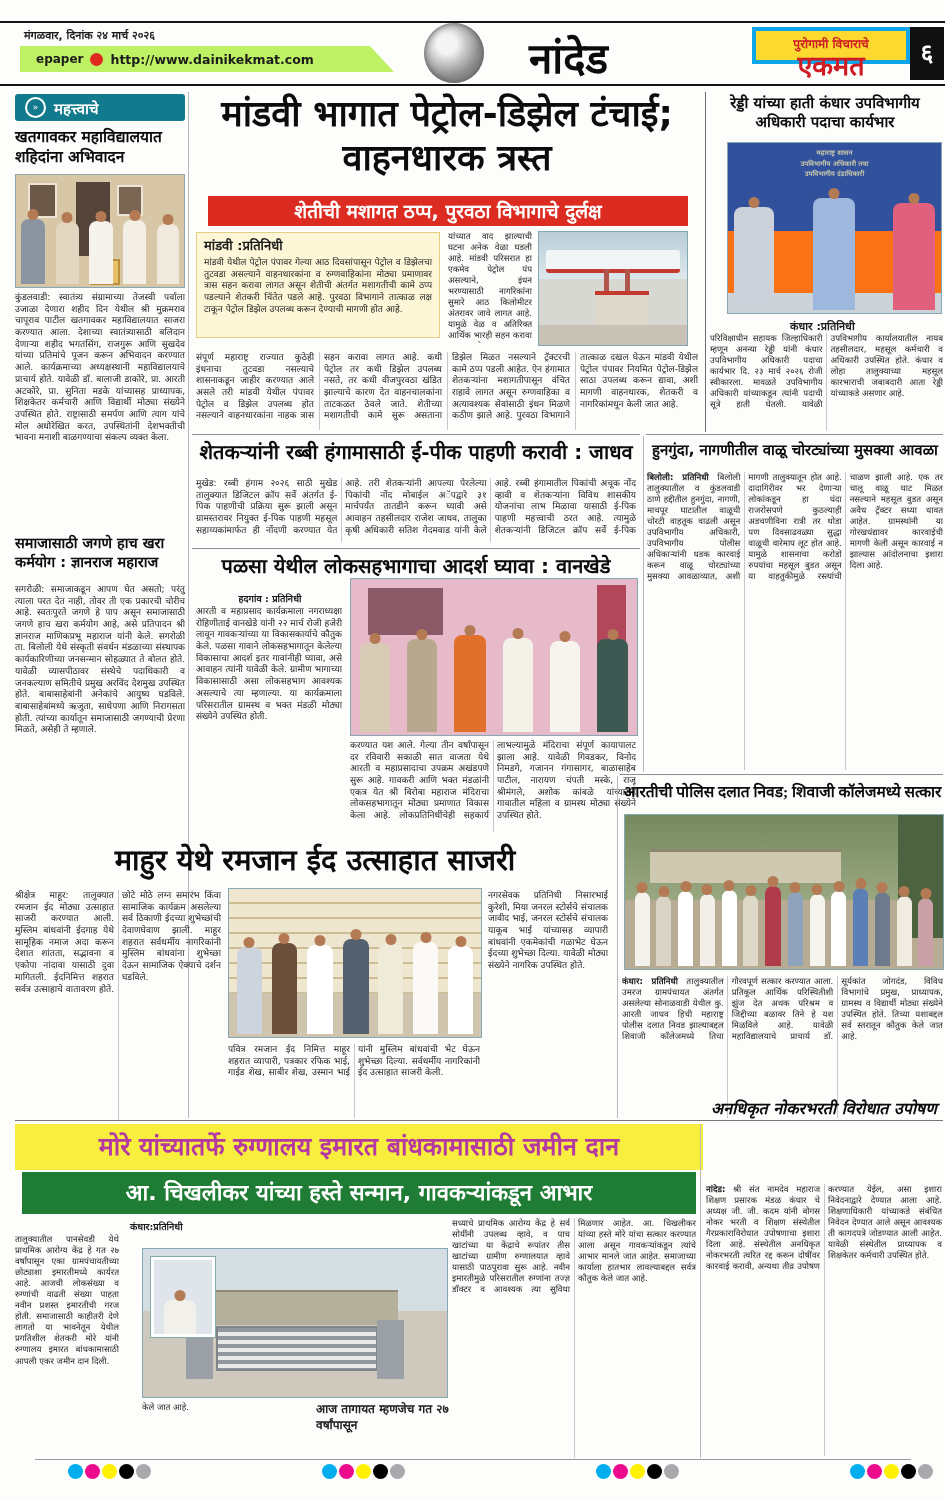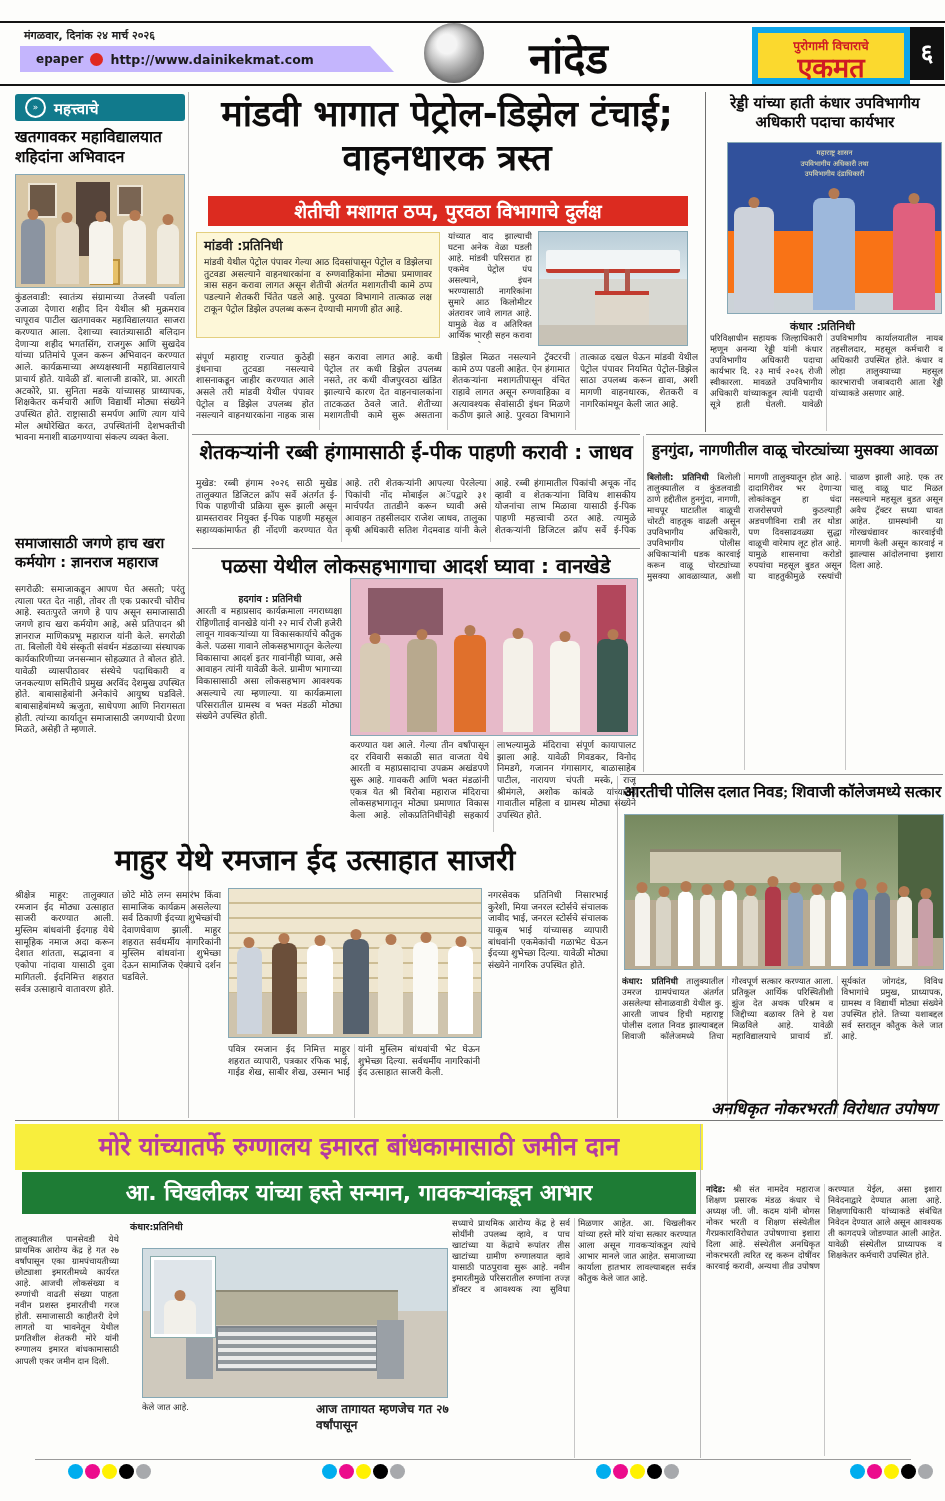--- a/index.html
+++ b/index.html
@@ -24,28 +24,28 @@
   .badge-ic{width:17px;height:17px;border:2px solid #fff;border-radius:50%;color:#fff;
       font-size:9px;line-height:16px;text-align:center;flex:0 0 auto;}
   .cdot{width:15px;height:15px;border-radius:50%;display:inline-block;margin-right:2px;}
   .boardline{color:#f3e9b0;font-size:7px;line-height:1.5;text-align:center;white-space:nowrap;overflow:hidden;}
 </style>
 </head>
 <body>
 
 <div class="abs" style="left:0;top:21px;width:945px;height:2px;background:#141414;"></div>
 <div class="abs b" style="left:24px;top:27px;font-size:11px;">मंगळवार, दिनांक २४ मार्च २०२६</div>
-<div class="abs" style="left:20px;top:46px;width:374px;height:26px;background:#c4b5fd;clip-path:polygon(0 0,350px 0,374px 26px,0 26px);display:flex;align-items:center;gap:7px;padding-left:16px;box-sizing:border-box;">
+<div class="abs" style="left:20px;top:46px;width:374px;height:26px;background:#bef264;clip-path:polygon(0 0,350px 0,374px 26px,0 26px);display:flex;align-items:center;gap:7px;padding-left:16px;box-sizing:border-box;">
   <span class="b" style="font-size:12px;">epaper</span>
   <span style="width:13px;height:13px;border-radius:50%;background:#e02a1f;display:inline-block;"></span>
   <span class="b" style="font-size:12.5px;">http://www.dainikekmat.com</span>
 </div>
 <div class="abs" style="left:424px;top:23px;width:60px;height:60px;border-radius:50%;background:radial-gradient(circle at 38% 35%,#f4f4f4 0 18%,#c9c9c9 35%,#8e8e8e 60%,#6a6a6a 100%);box-shadow:inset 0 0 6px #555;"></div>
 <div class="abs b" style="left:492px;top:28px;font-size:42px;color:#0c0b0b;margin-left:37px;">नांदेड</div>
-<div class="abs ctr" style="left:752px;top:27px;width:158px;height:57px;background:#fbd92e;border:6px solid #0ea5e9;box-sizing:border-box;">
+<div class="abs ctr" style="left:752px;top:27px;width:158px;height:37px;background:#fbd92e;border:4px solid #0ea5e9;box-sizing:border-box;">
   <div class="b" style="font-size:12px;color:#cf1b23;margin-top:4px;">पुरोगामी विचाराचे</div>
   <div class="b" style="font-size:27px;color:#cf1b23;line-height:1.05;">एकमत</div>
 </div>
 <div class="abs ctr" style="left:910px;top:27px;width:34px;height:53px;background:#101010;color:#fff;font-size:24px;font-weight:bold;line-height:53px;">६</div>
 <div class="abs" style="left:0;top:84px;width:945px;height:2px;background:#141414;"></div>
 
 <div class="abs" style="left:15px;top:94px;width:170px;height:27px;background:#117a8c;border-radius:3px;display:flex;align-items:center;gap:8px;padding-left:10px;box-sizing:border-box;">
   <span class="badge-ic">»</span>
   <span class="b" style="font-size:15px;color:#fff;">महत्त्वाचे</span>
 </div>

